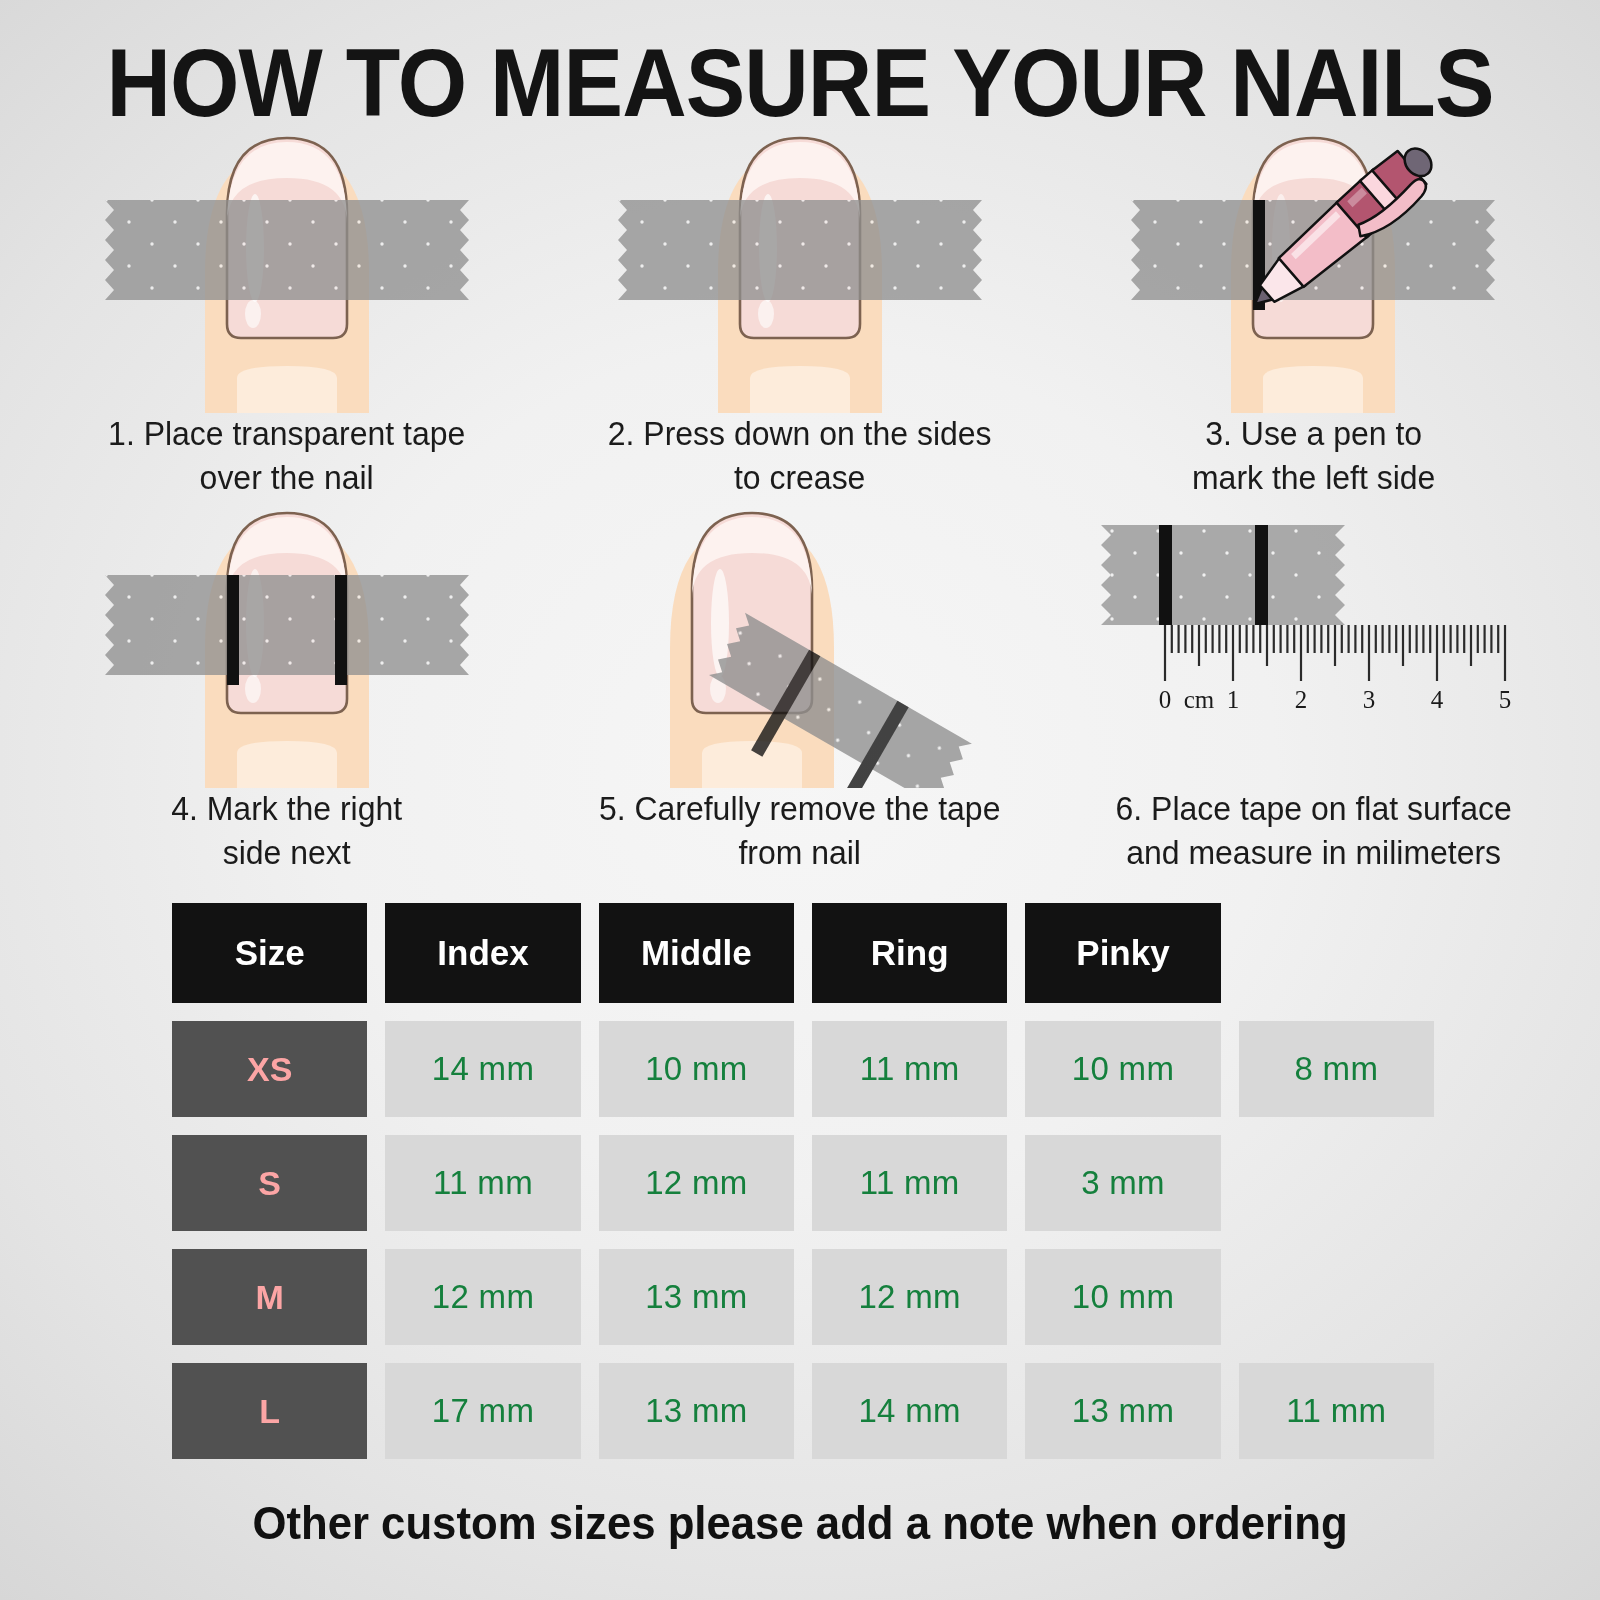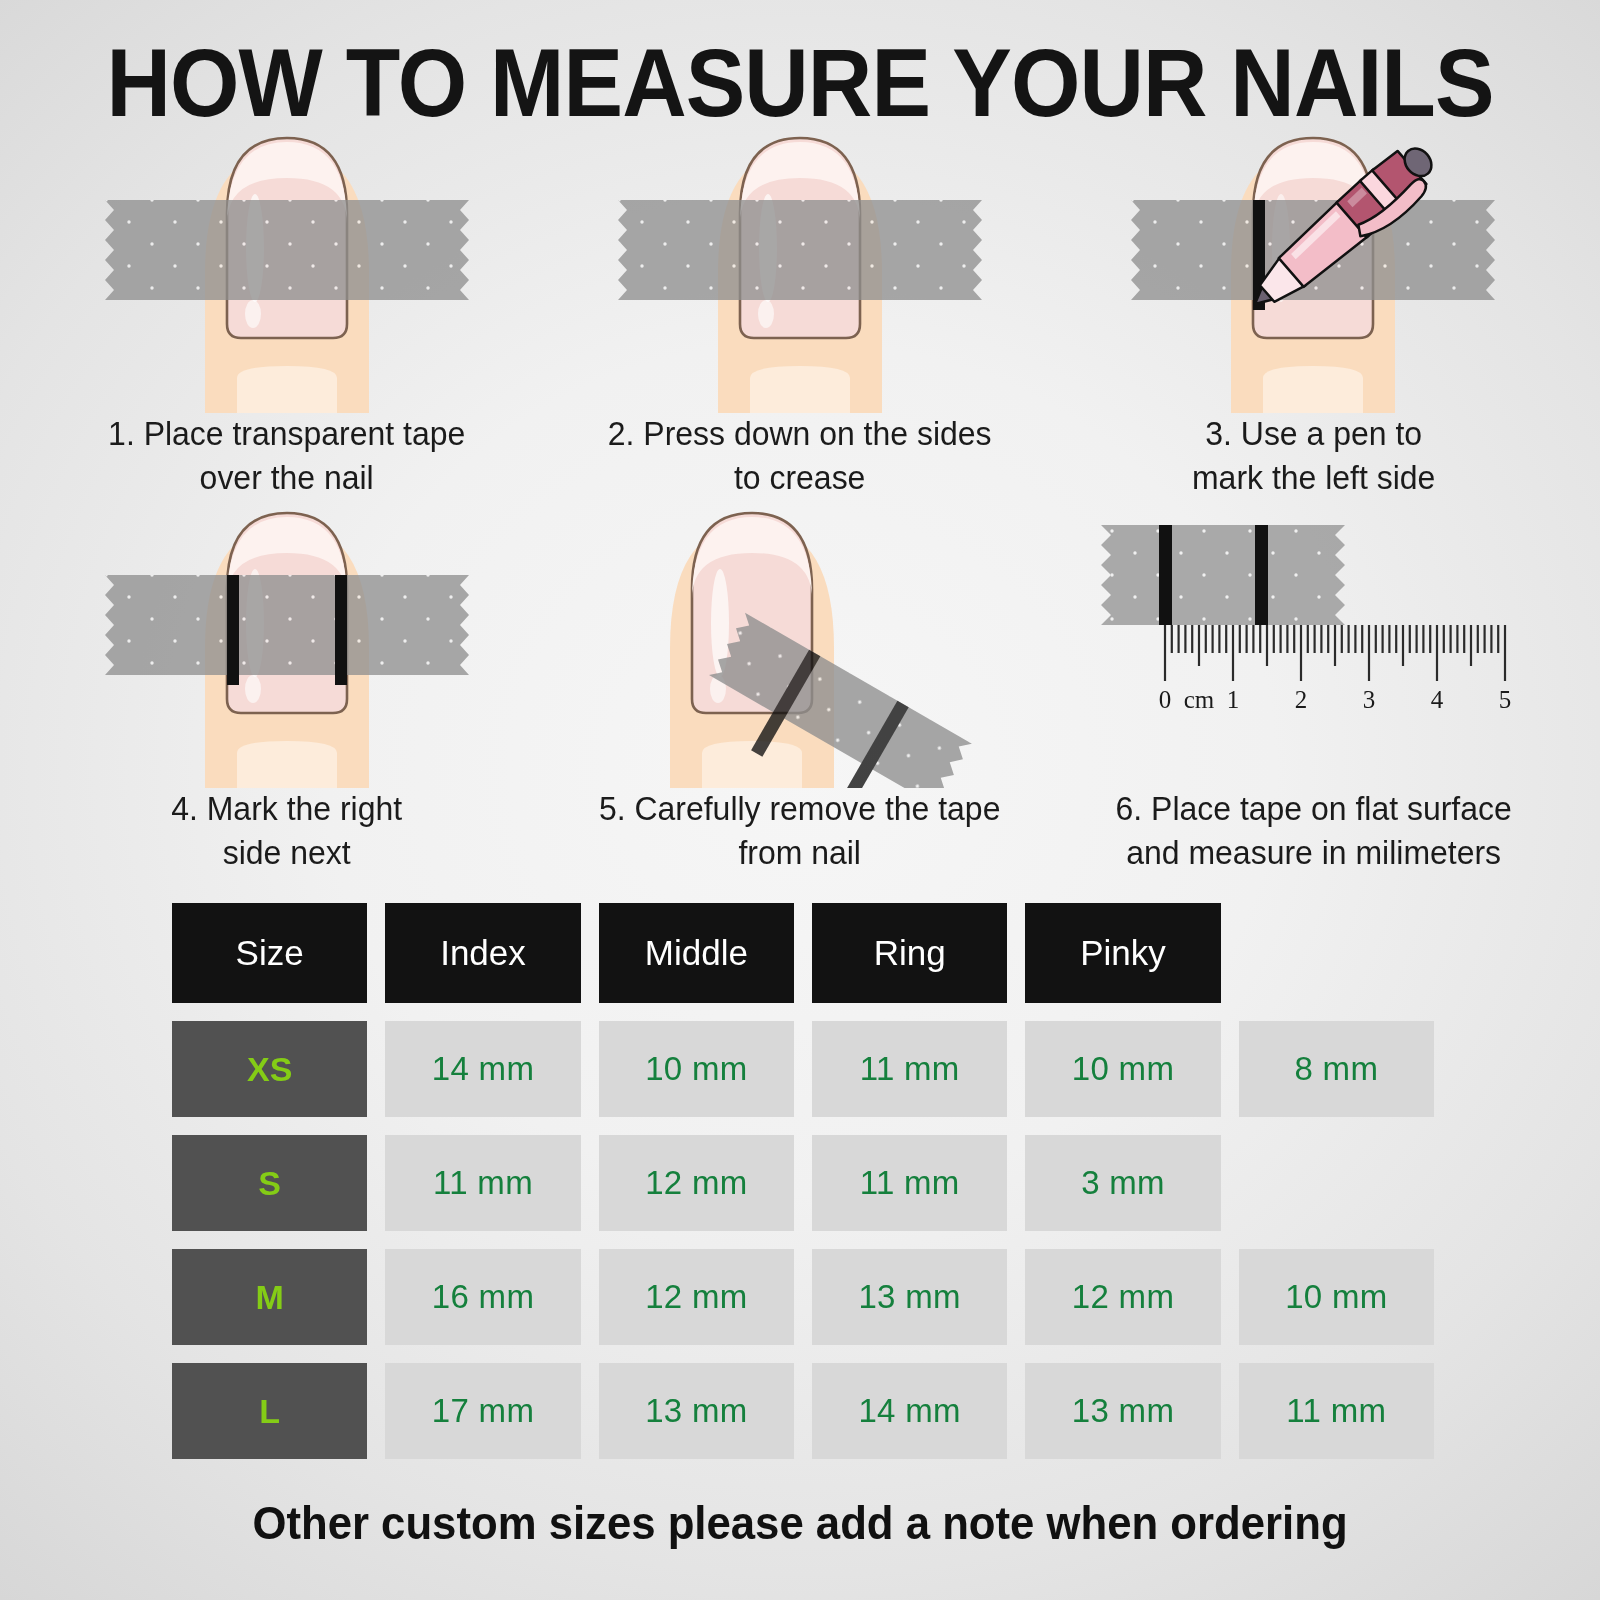--- a/index.html
+++ b/index.html
@@ -90,28 +90,28 @@
     display: flex;
     align-items: center;
     justify-content: center;
     font-size: 33px;
     color: #15803d;
   }
 
   .cell.head {
     background: #121212;
     color: #ffffff;
-    font-weight: normal;
+    font-weight: bold;
     font-size: 35px;
     height: 100px;
   }
 
   .cell.sizecell {
     background: #515151;
-    color: #84cc16;
+    color: #fca5a5;
     font-weight: bold;
     font-size: 34px;
   }
 
   .cell.data {
     background: #d8d8d8;
     font-size: 33px;
     letter-spacing: 0.3px;
   }
 
@@ -436,21 +436,20 @@
   <div class="trow">
     <div class="cell sizecell">S</div>
     <div class="cell data">11 mm</div>
     <div class="cell data">12 mm</div>
     <div class="cell data">11 mm</div>
     <div class="cell data">3 mm</div>
   </div>
 
   <div class="trow">
     <div class="cell sizecell">M</div>
-    <div class="cell data">16 mm</div>
     <div class="cell data">12 mm</div>
     <div class="cell data">13 mm</div>
     <div class="cell data">12 mm</div>
     <div class="cell data">10 mm</div>
   </div>
 
   <div class="trow">
     <div class="cell sizecell">L</div>
     <div class="cell data">17 mm</div>
     <div class="cell data">13 mm</div>

